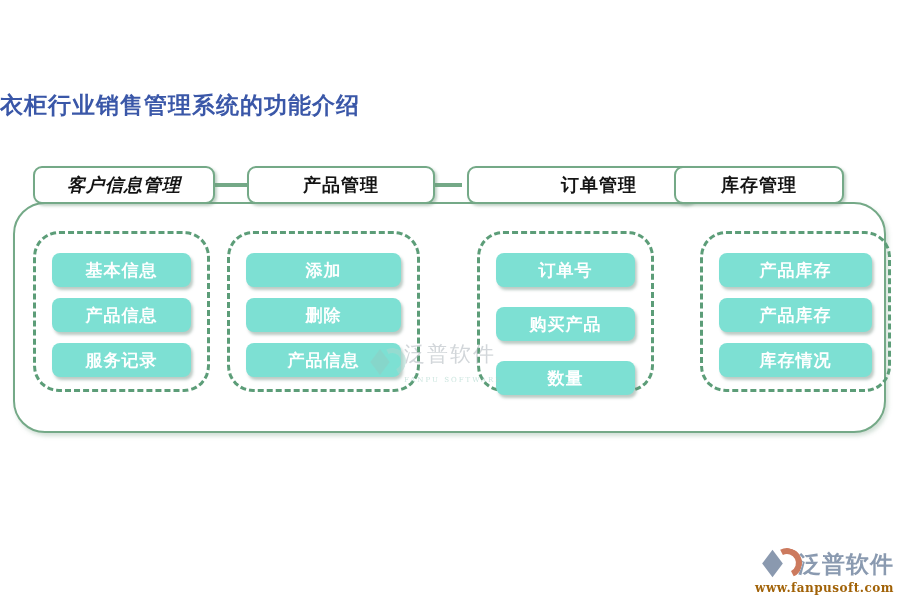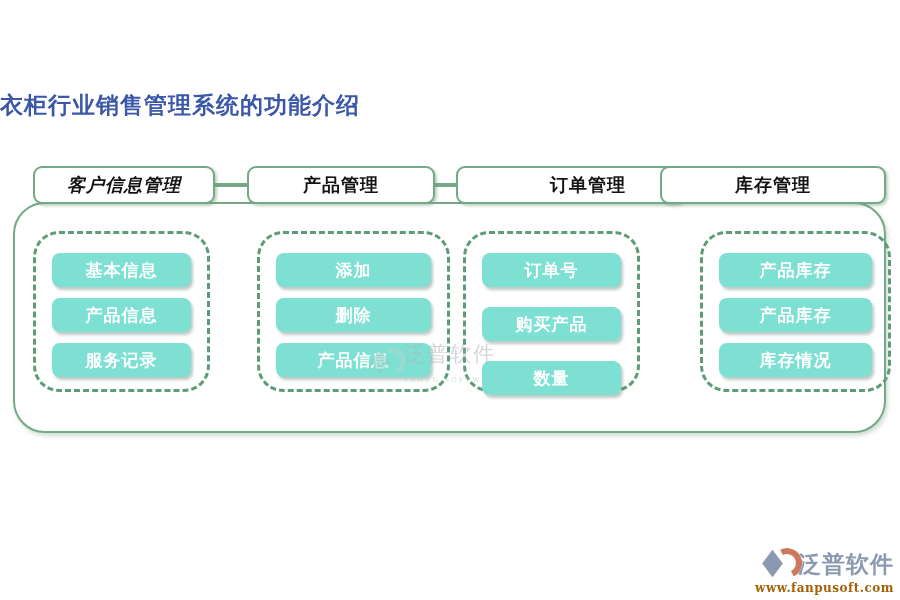--- a/index.html
+++ b/index.html
@@ -18,35 +18,35 @@
   }
   .hbox{
     position:absolute;top:166px;height:38px;z-index:3;box-sizing:border-box;
     background:#ffffff;border:2px solid #74A987;border-radius:9px;
     display:flex;align-items:center;justify-content:center;
     font-size:18px;font-weight:600;color:#141414;letter-spacing:1px;
     box-shadow:2px 2px 3px rgba(110,150,125,0.45);
   }
   .hbox.h1{left:33px;width:182px;font-style:italic;}
   .hbox.h2{left:247px;width:188px;}
-  .hbox.h3{left:456px;width:228px;padding-left:36px;}
-  .hbox.h4{left:660px;width:226px;}
+  .hbox.h3{left:467px;width:228px;padding-left:36px;}
+  .hbox.h4{left:674px;width:170px;}
   .connector{position:absolute;top:183px;height:4px;background:#74A987;z-index:2;}
   .connector.c1{left:213px;width:36px;}
   .connector.c2{left:433px;width:29px;}
   .connector.c3{left:656px;width:20px;}
   .dbox{
     position:absolute;top:231px;height:161px;z-index:2;box-sizing:border-box;
     border:3px dashed #5C9D78;border-radius:26px;
     display:flex;flex-direction:column;align-items:center;
     padding:19px 0 0 0;gap:11px;
   }
   .dbox.d1{left:33px;width:177px;}
-  .dbox.d2{left:257px;width:193px;}
-  .dbox.d3{left:463px;width:177px;gap:20px;}
+  .dbox.d2{left:227px;width:193px;}
+  .dbox.d3{left:477px;width:177px;gap:20px;}
   .dbox.d4{left:700px;width:191px;}
   .ibtn{
     width:calc(100% - 32px);height:34px;flex:0 0 34px;box-sizing:border-box;
     background:#7DE0D3;border-radius:8px;
     display:flex;align-items:center;justify-content:center;
     color:#ffffff;font-size:17px;font-weight:600;letter-spacing:1px;
     box-shadow:2px 3px 3px rgba(90,125,110,0.40);
   }
   .watermark{
     position:absolute;left:372px;top:344px;z-index:4;opacity:0.55;

